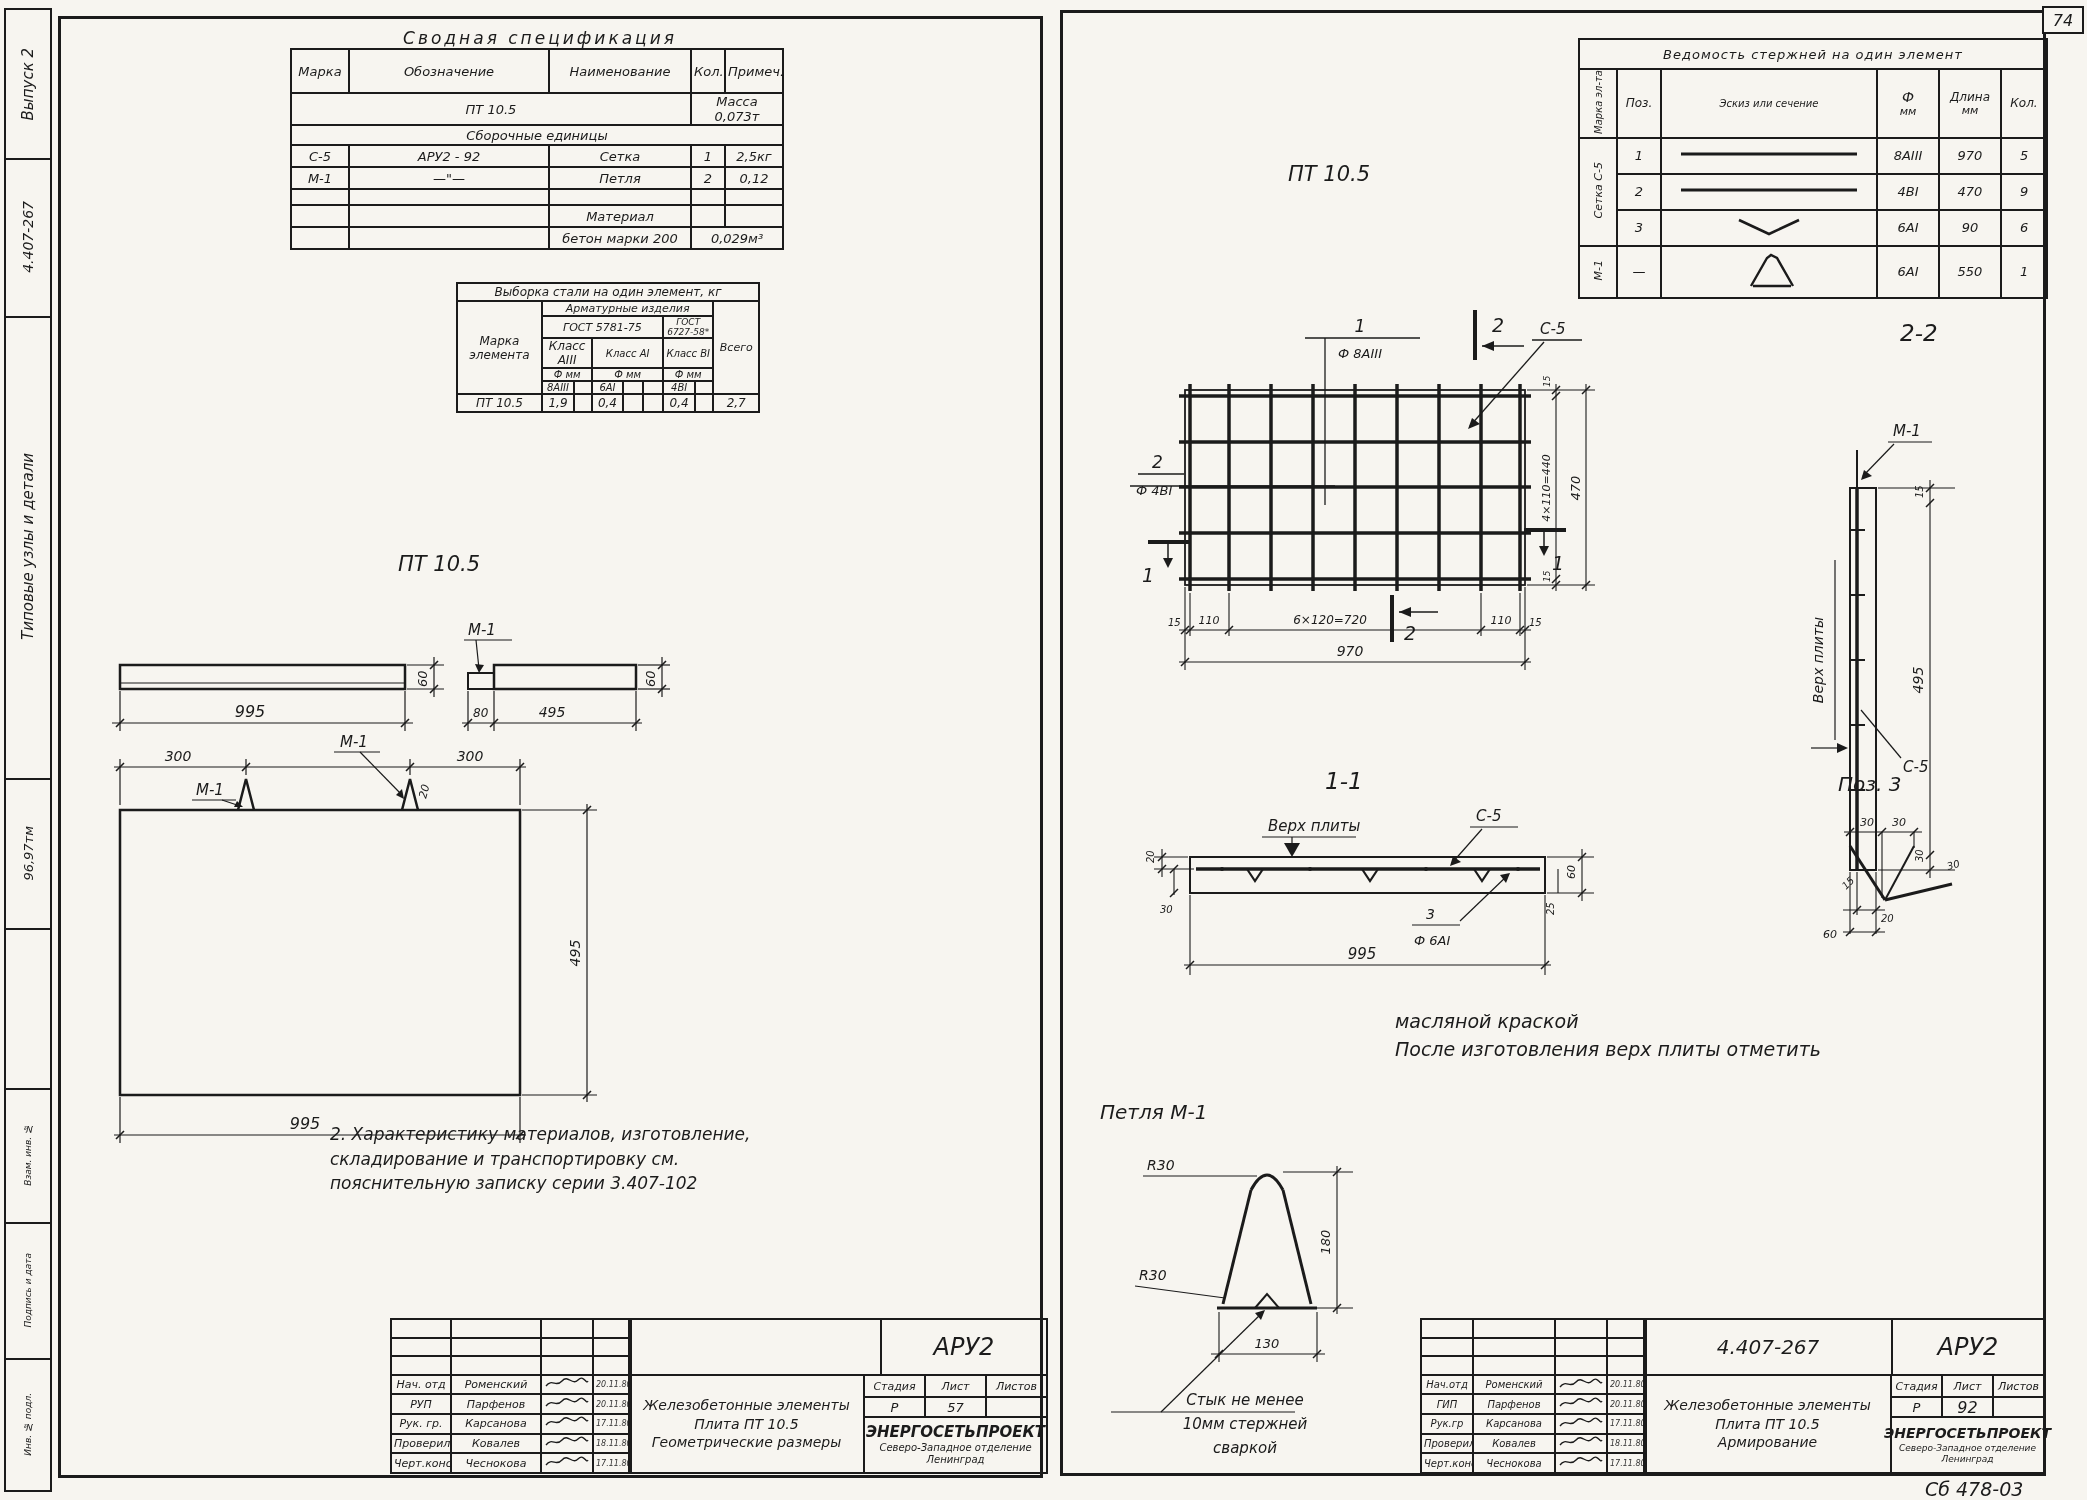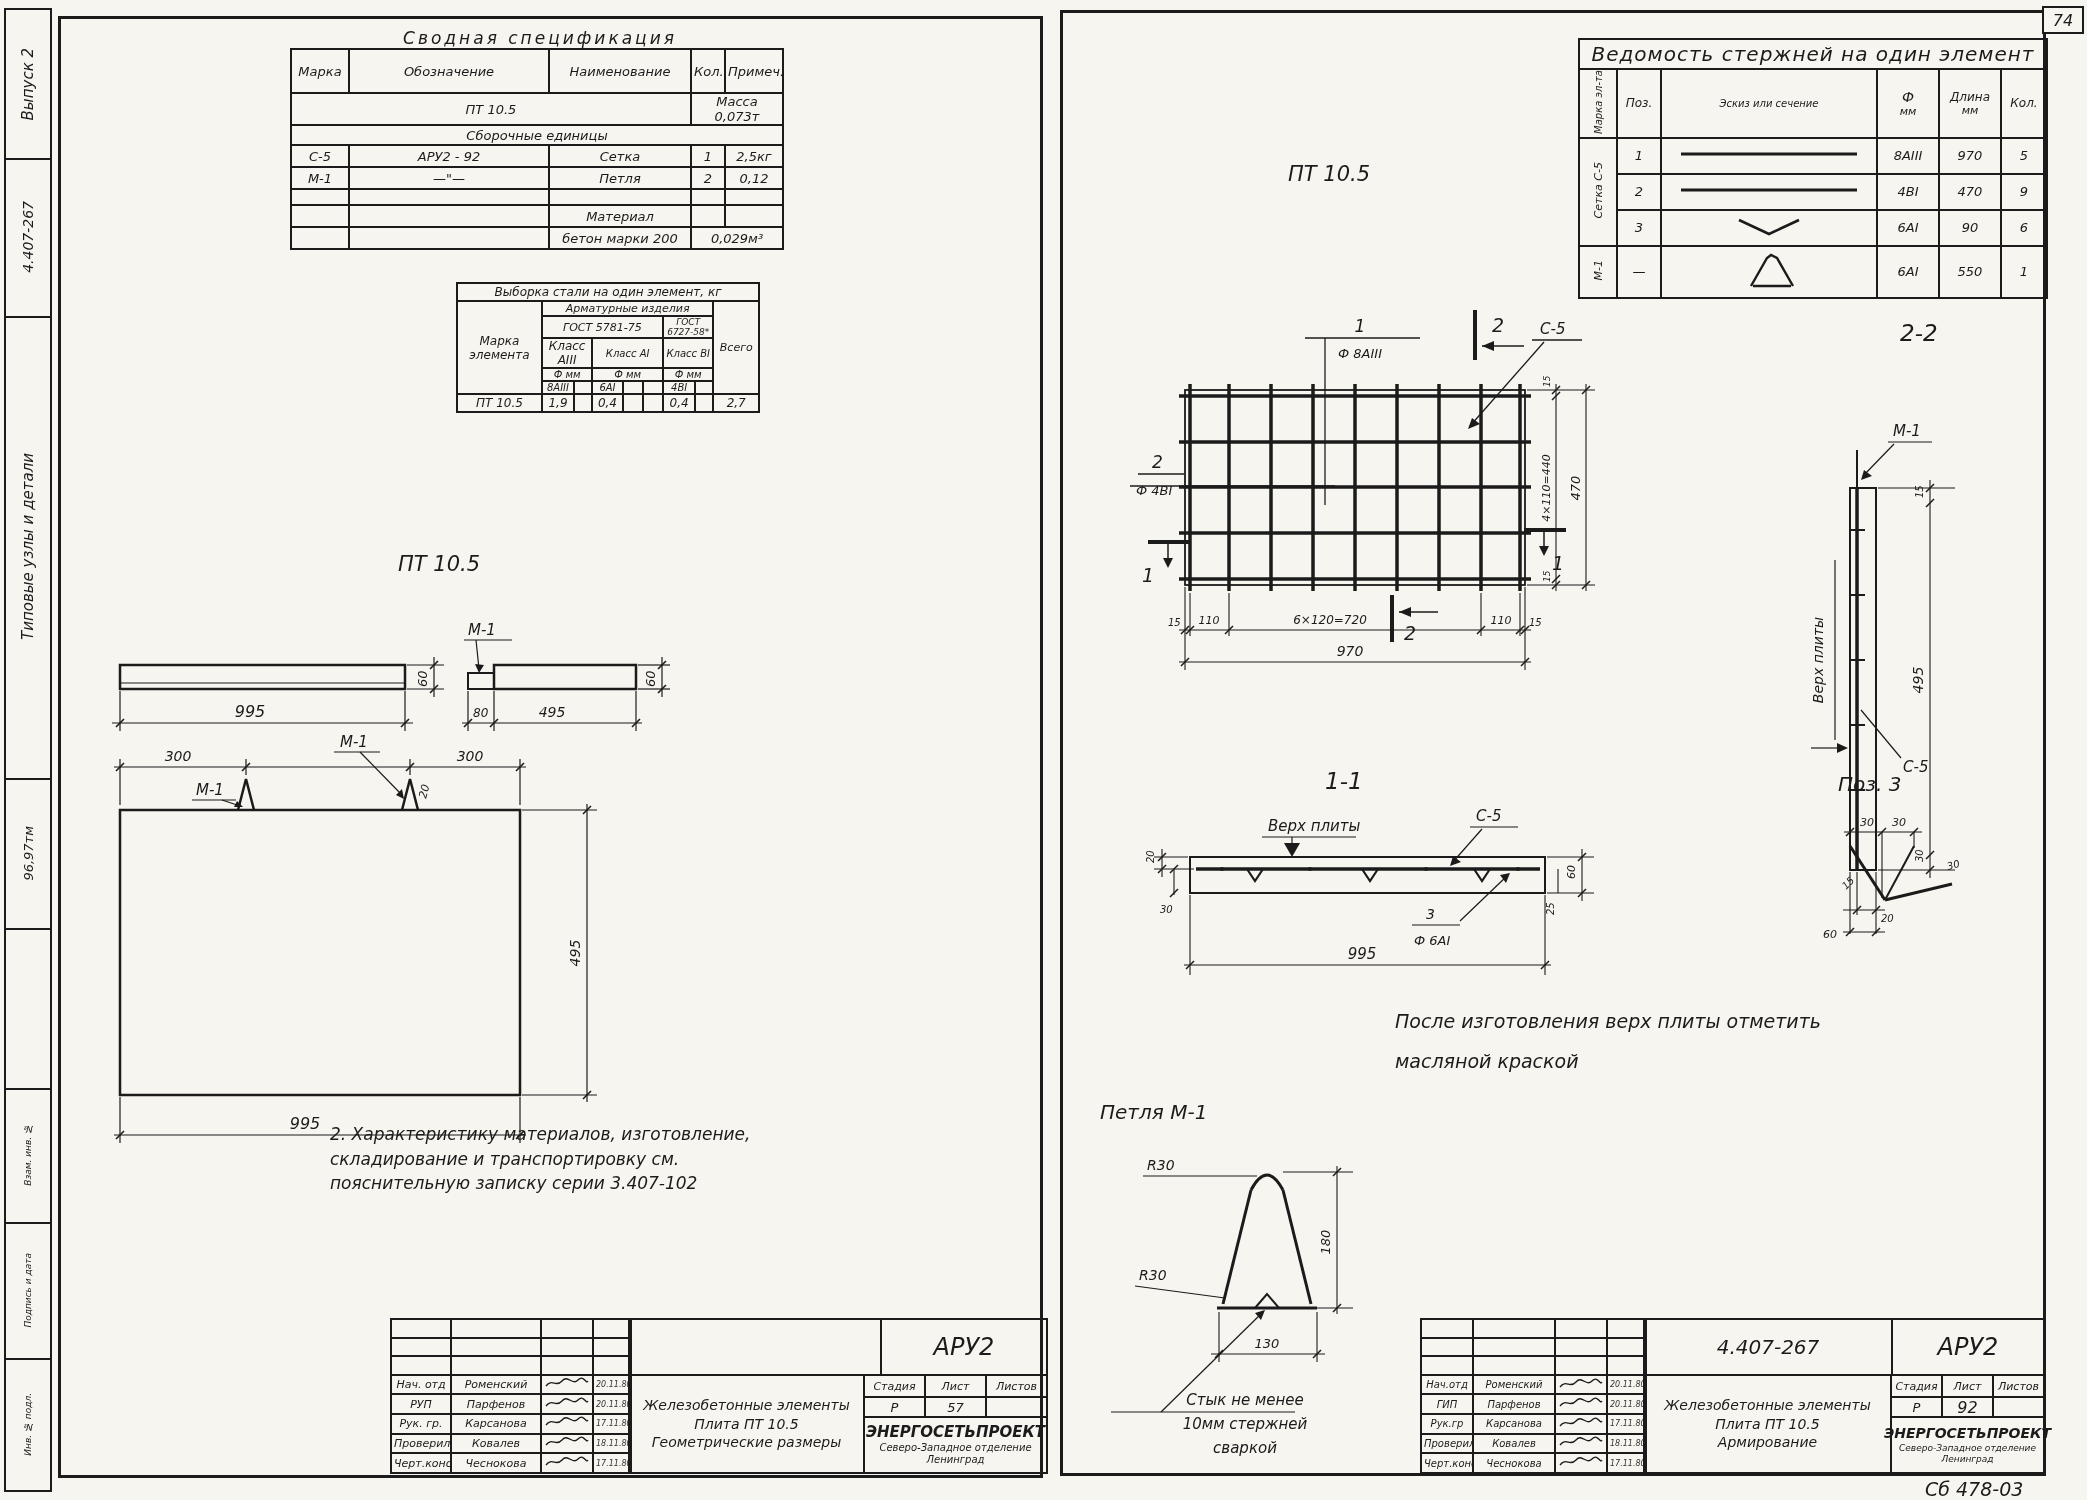--- a/index.html
+++ b/index.html
@@ -365,21 +365,21 @@
     <colgroup>
         <col style="width:38px">
         <col style="width:44px">
         <col style="width:216px">
         <col style="width:62px">
         <col style="width:62px">
         <col style="width:46px">
       </colgroup>
     <tbody>
         <tr style="height:30px">
-          <th colspan="6" style="font-size:20px;letter-spacing:1px">Ведомость стержней на один элемент</th>
+          <th colspan="6" style="font-size:13px;letter-spacing:1px">Ведомость стержней на один элемент</th>
         </tr>
     <tr style="height:52px">
       <td><span class="vrot" style="font-size:10px">Марка эл-та</span></td>
       <td style="font-size:12px">Поз.</td>
       <td style="font-size:10px">Эскиз или сечение</td>
       <td>
             <span style="display:block;font-size:14px">Ф</span>
             <span style="display:block;font-size:11px">мм</span>
           </td>
       <td>
@@ -605,22 +605,22 @@
     <line x1="114" y1="24" x2="114" y2="40" stroke-width="1.1"></line>
     <line x1="82" y1="24" x2="82" y2="90" stroke-width="1.1"></line>
     <line x1="50" y1="38" x2="85" y2="92" stroke-width="3"></line>
     <line x1="114" y1="38" x2="85" y2="92" stroke-width="2"></line>
     <line x1="85" y1="92" x2="152" y2="76" stroke-width="3"></line>
     <text transform="rotate(-45 46 82)" x="46" y="82" font-size="10">15</text>
     <text transform="rotate(-15 148 62)" x="148" y="62" font-size="10">30</text>
   </svg>
 
   <div class="abs note" style="left:1395px;top:1008px;width:610px;font-size:19px">
+    <div>масляной краской</div>
     <div style="margin-bottom:12px">После изготовления верх плиты отметить</div>
-    <div>масляной краской</div>
   </div>
 
   <div class="abs it" style="left:1100px;top:1100px;font-size:20px">Петля М-1</div>
   <svg class="abs" style="left:1095px;top:1130px" width="400" height="300" viewBox="0 0 400 300">
     <text x="52" y="40" font-size="14">R30</text>
     <line x1="48" y1="46" x2="162" y2="46" stroke-width="1.2"></line>
     <text x="44" y="150" font-size="14">R30</text>
     <line x1="40" y1="156" x2="130" y2="168" stroke-width="1.2"></line>
     <path d="M156,60 Q172,30 188,60" stroke-width="3"></path>
     <line x1="156" y1="60" x2="128" y2="174" stroke-width="3"></line>

